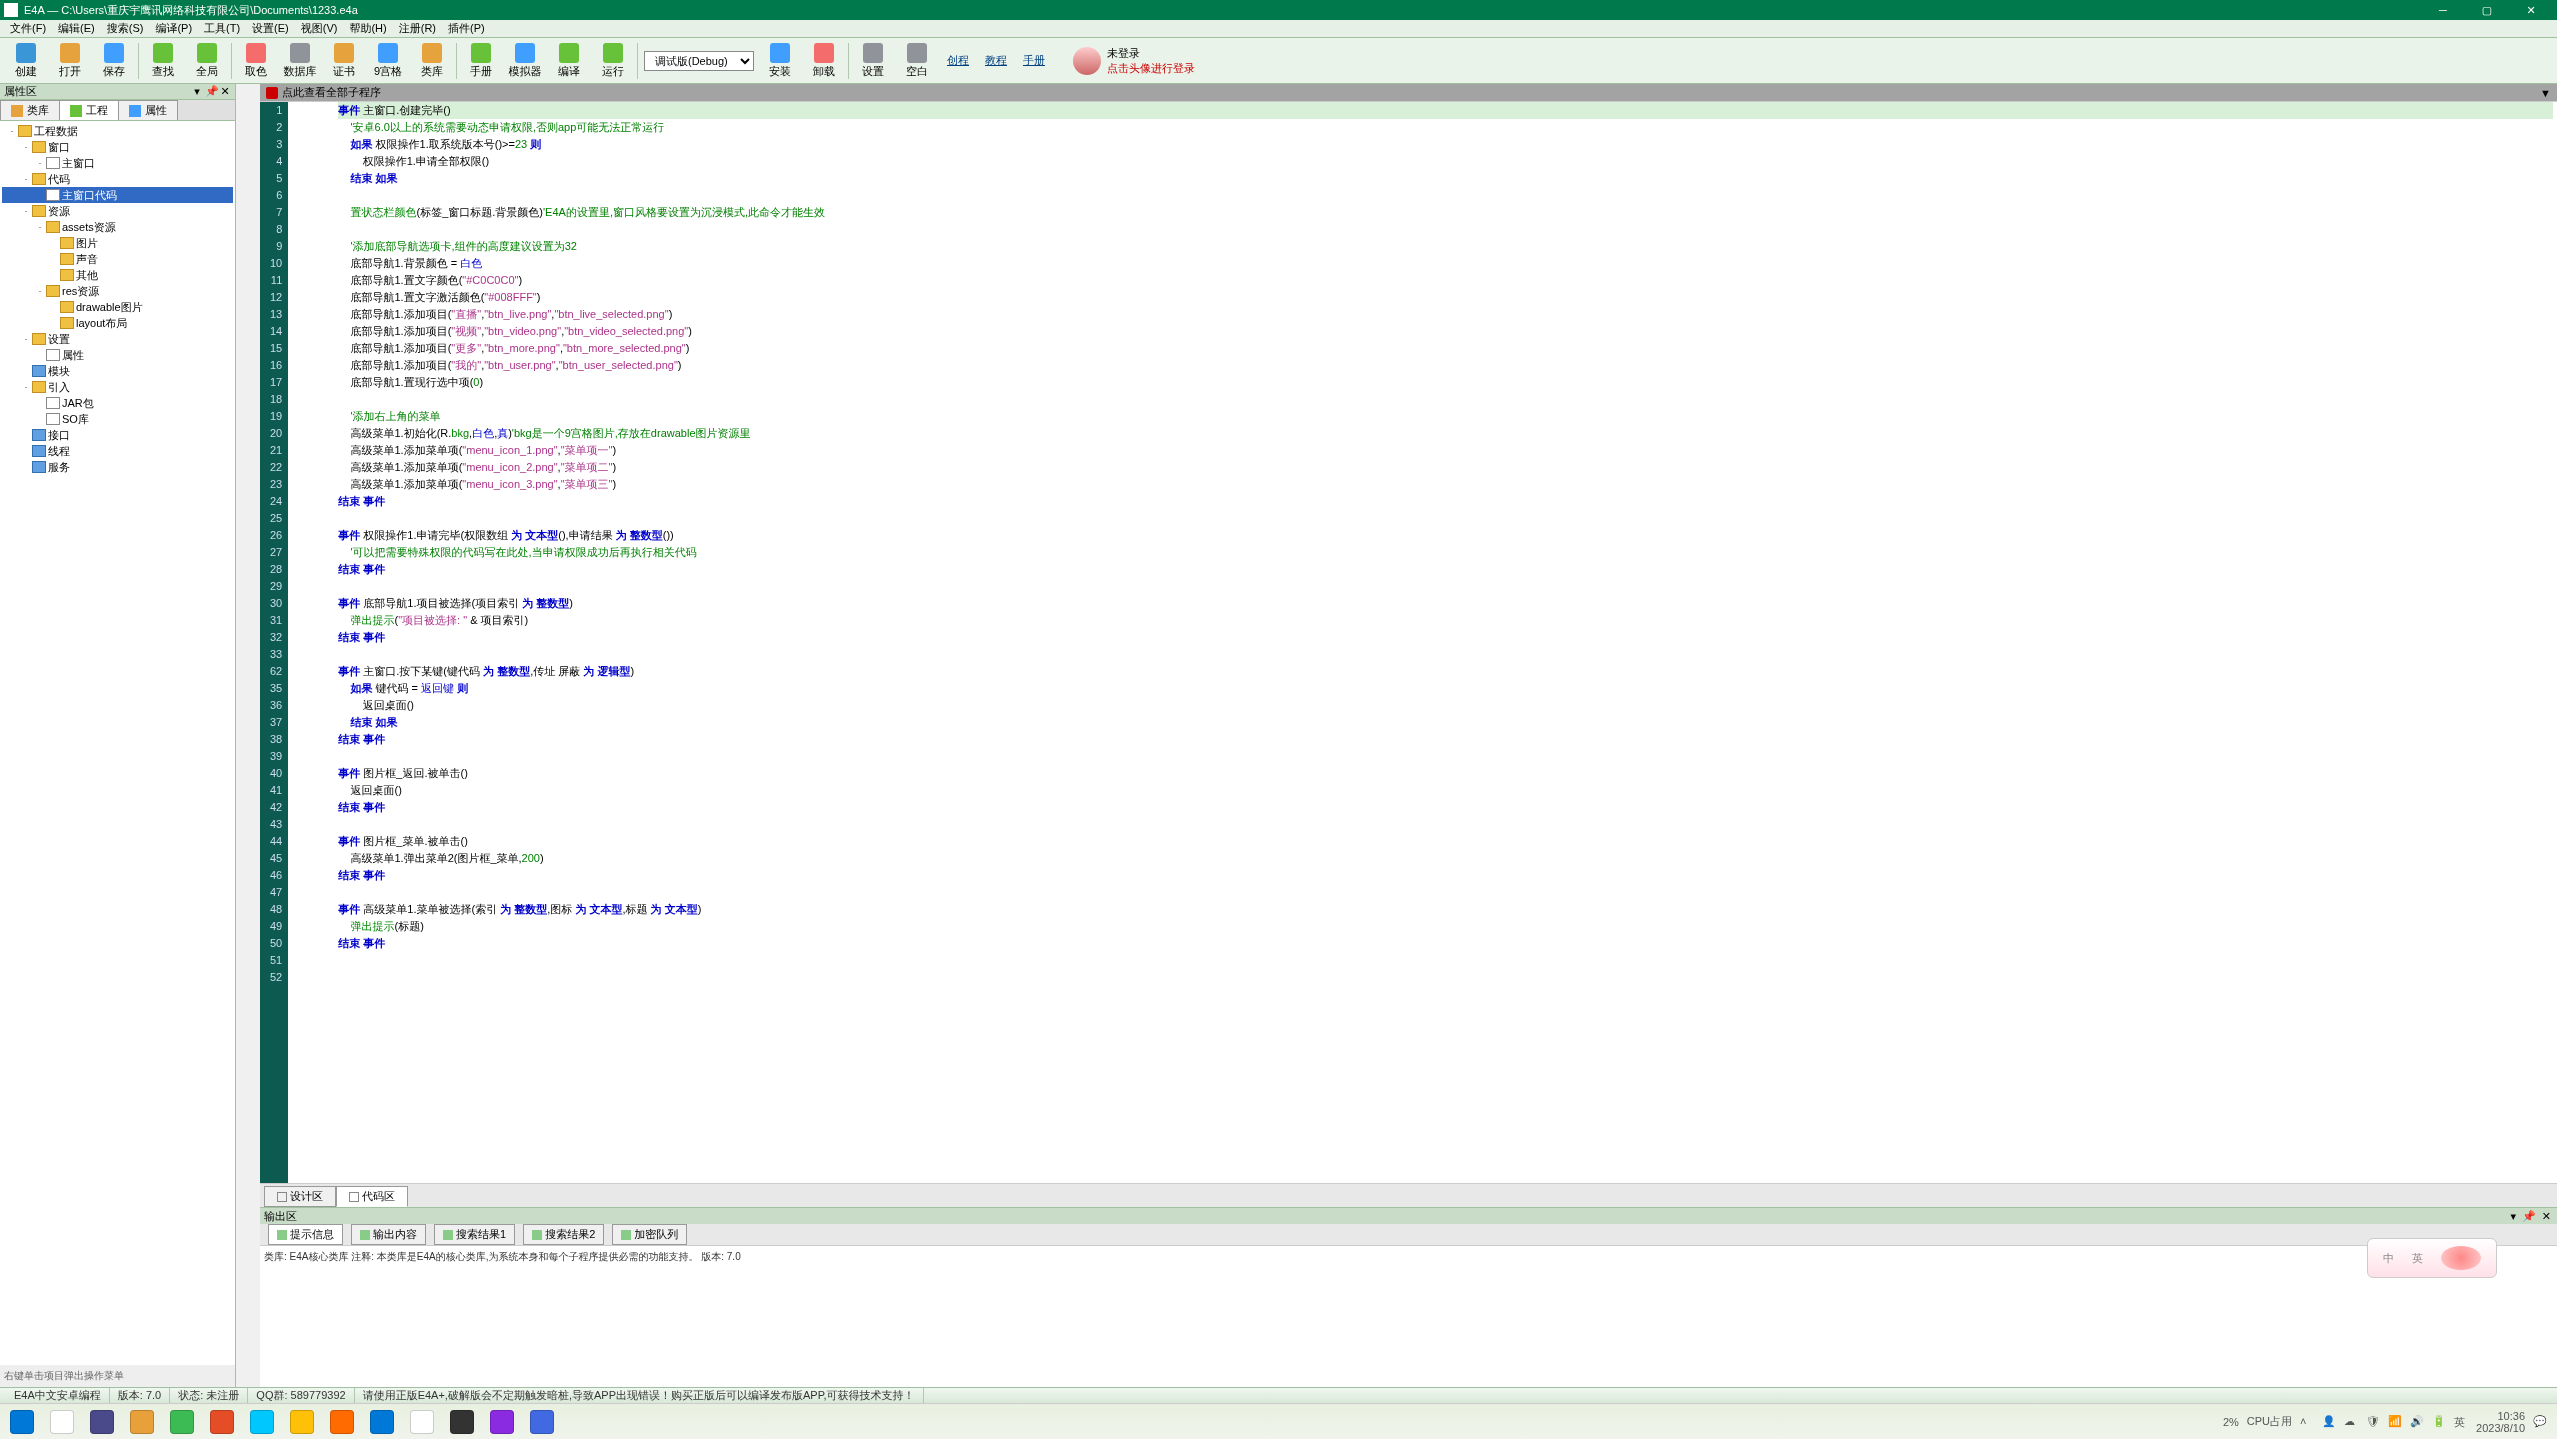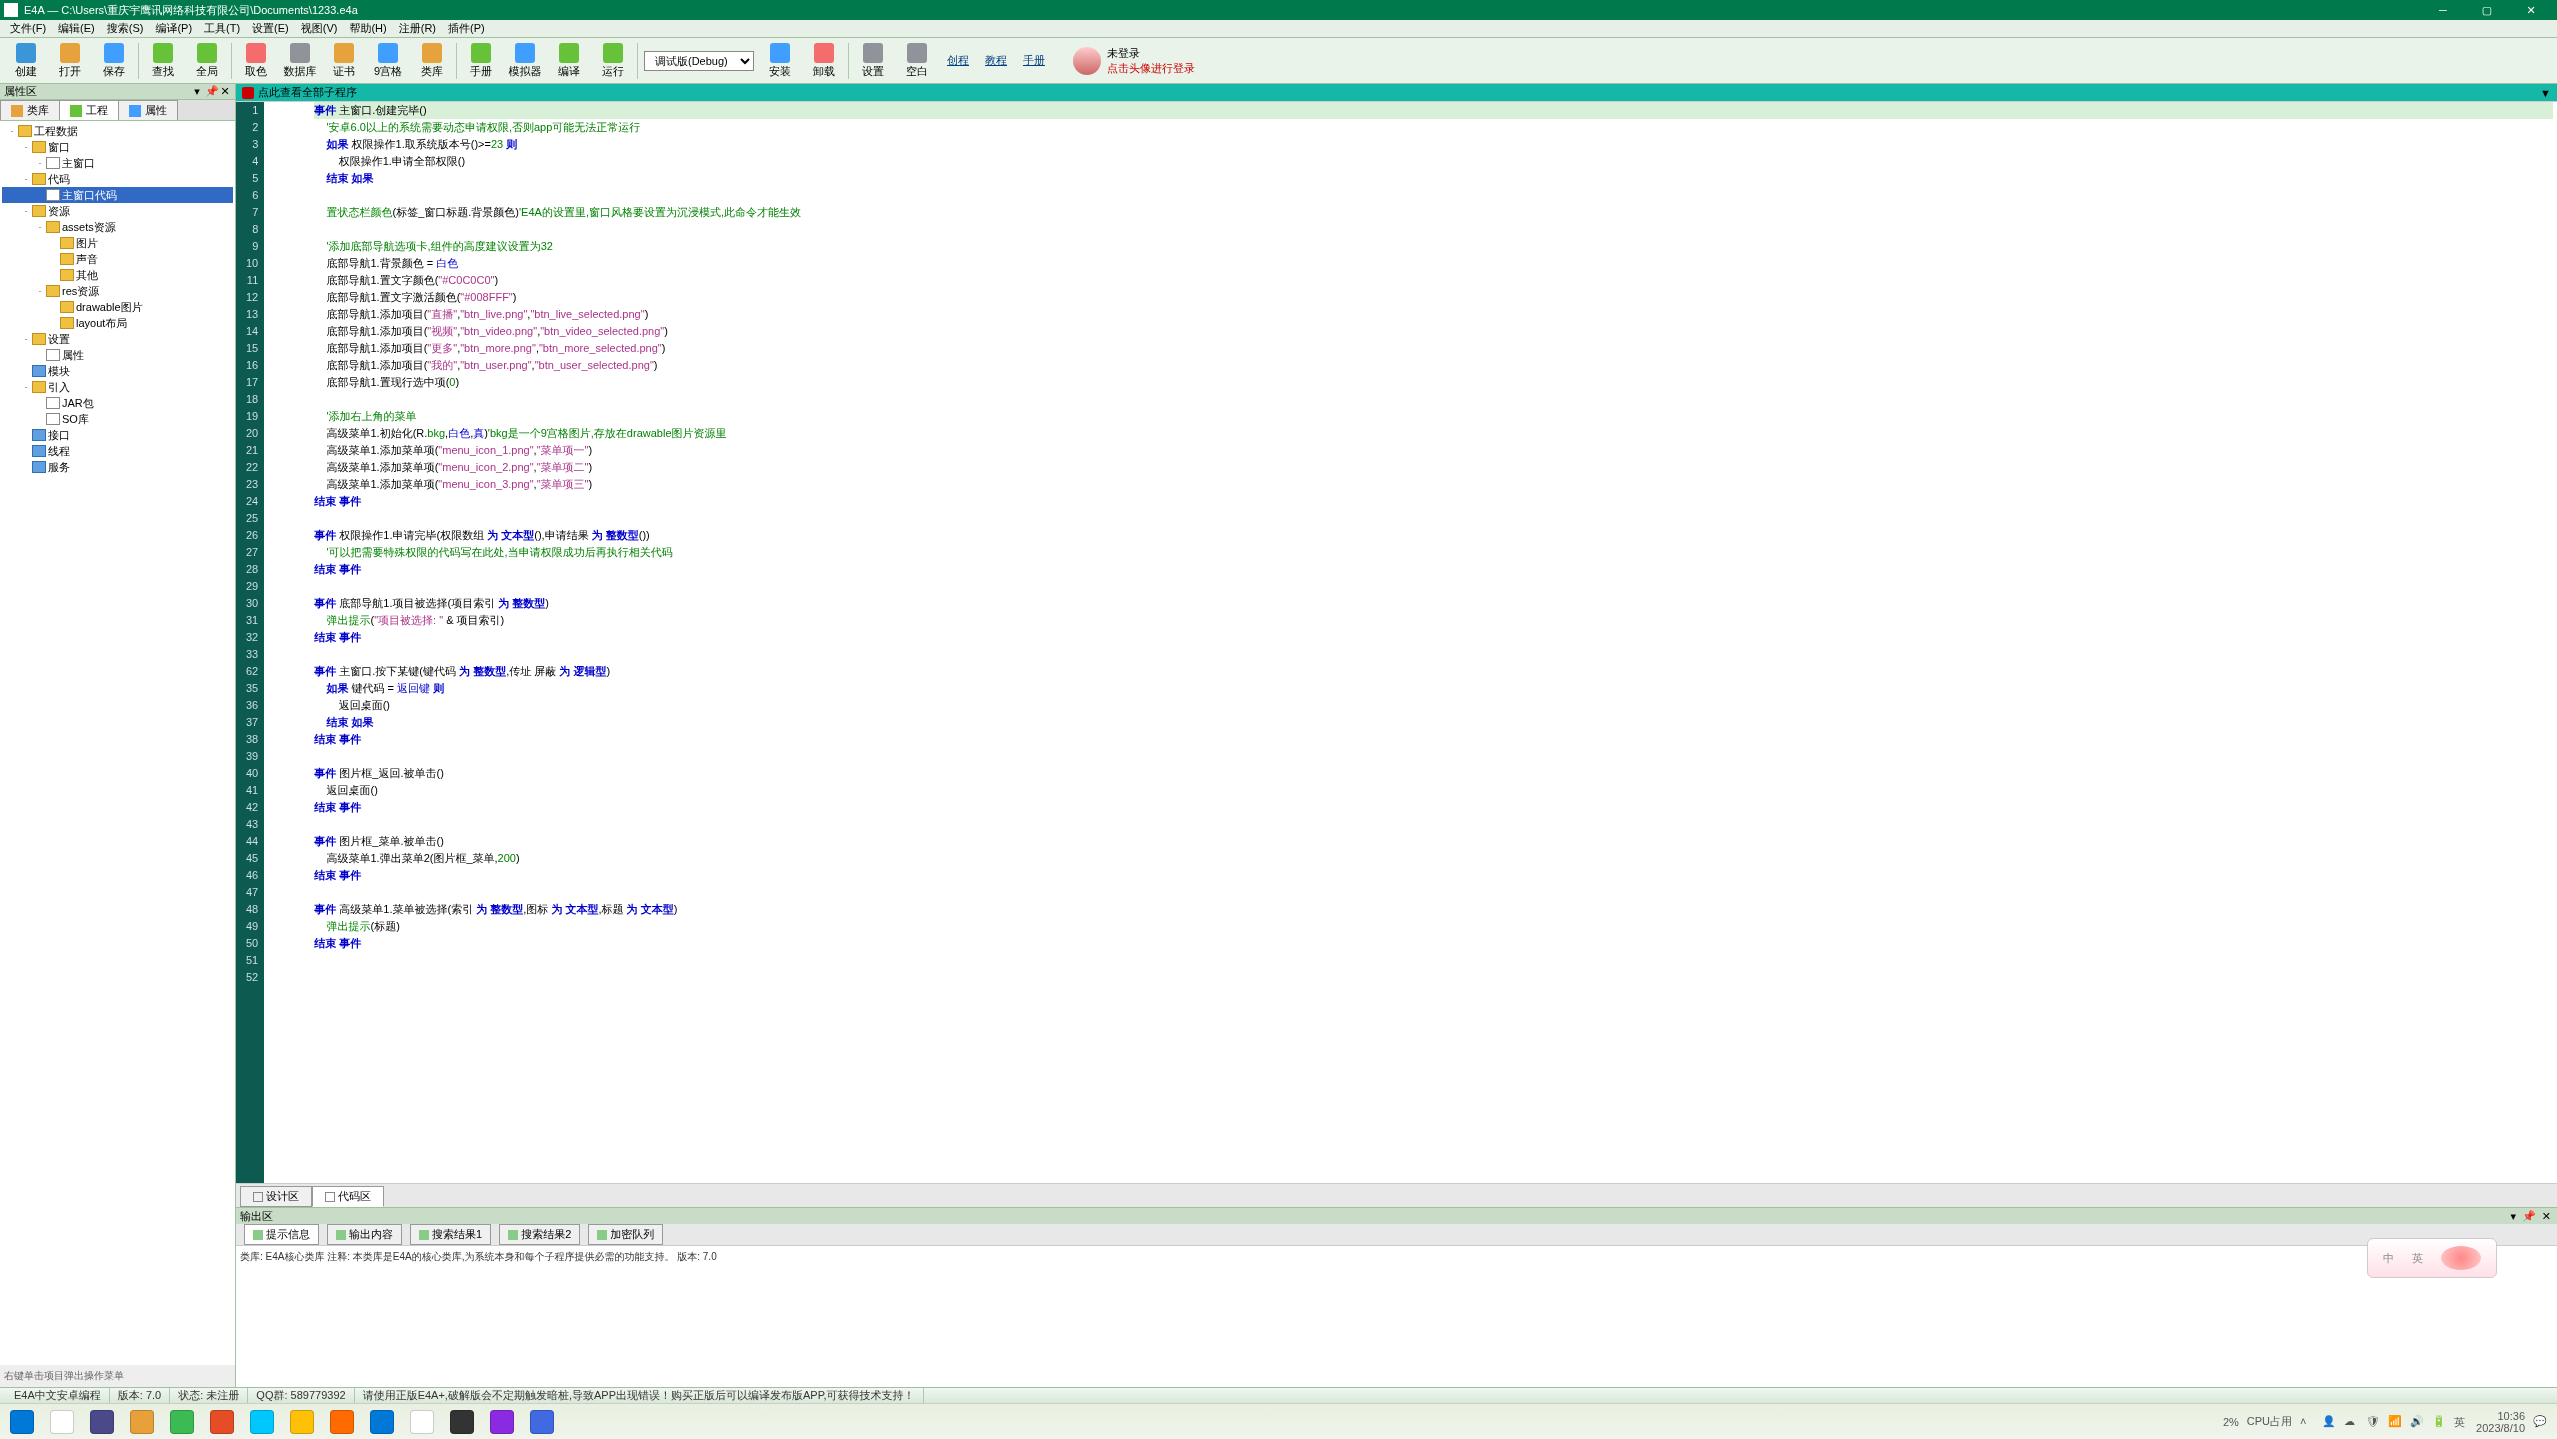--- a/index.html
+++ b/index.html
@@ -13,40 +13,40 @@
 .toolbar { background: #eaf3ea; height: 46px; display: flex; align-items: center; padding: 0 4px; border-bottom: 1px solid #a0c0a0; }
 .tbtn { display: flex; flex-direction: column; align-items: center; justify-content: center; width: 44px; height: 42px; cursor: pointer; font-size: 10px; }
 .tbtn .ico { width: 20px; height: 20px; border-radius: 3px; margin-bottom: 1px; }
 .tsep { width: 1px; height: 36px; background: #b0c8b0; margin: 0 2px; }
 .tcombo { height: 20px; border: 1px solid #888; background: #fff; font-size: 11px; width: 110px; margin: 0 4px; padding-left: 6px; }
 .tlink { color: #004080; text-decoration: underline; cursor: pointer; padding: 0 8px; }
 .tlogin { display: flex; align-items: center; margin-left: 20px; }
 .tlogin .av { width: 28px; height: 28px; border-radius: 50%; background: linear-gradient(#fcc,#c66); margin-right: 6px; }
 .tlogin .txt { display: flex; flex-direction: column; font-size: 10px; }
 .tlogin .txt .b { color: #c00; cursor: pointer; }
-.main { flex: 1; display: flex; min-height: 0; }
+.main { flex: 1; display: flex; min-height: 0; gap: 24px; }
 .leftpanel { width: 236px; background: #eee; border-right: 1px solid #a0c0a0; display: flex; flex-direction: column; }
 .panelhdr { background: #c8dcc8; height: 16px; display: flex; align-items: center; padding: 0 4px; font-size: 10px; border-bottom: 1px solid #a0c0a0; }
 .panelhdr .ctrls { margin-left: auto; display: flex; gap: 2px; }
 .panelhdr .ctrls span { width: 12px; text-align: center; cursor: pointer; }
 .tabs { display: flex; background: #e0e0e0; border-bottom: 1px solid #a0c0a0; }
 .tab { padding: 2px 10px; border: 1px solid #999; border-bottom: none; background: #f0f0f0; margin-right: -1px; cursor: pointer; display: flex; align-items: center; gap: 4px; font-size: 10px; }
 .tab.active { background: #fff; }
 .tab .tico { width: 12px; height: 12px; }
 .tree { flex: 1; background: #fff; overflow: auto; padding: 2px; }
 .tnode { white-space: nowrap; display: flex; align-items: center; height: 16px; cursor: pointer; }
 .tnode .tog { width: 12px; text-align: center; color: #888; font-size: 9px; }
 .tnode .nico { width: 14px; height: 12px; margin-right: 2px; display: inline-block; }
 .ico-folder { background: #f0c040; border: 1px solid #c09020; }
 .ico-file { background: #fff; border: 1px solid #888; }
 .ico-module { background: #60a0e0; border: 1px solid #3070b0; }
 .tnode.sel { background: #316ac5; color: #fff; }
 .treemsg { padding: 4px; color: #666; font-size: 10px; }
 .rightpanel { flex: 1; display: flex; flex-direction: column; min-width: 0; }
-.crumb { background: #14b8a6; border-bottom: 1px solid #ccc; height: 18px; display: flex; align-items: center; padding: 0 6px; font-size: 10px; }
+.crumb { background: #a3a3a3; border-bottom: 1px solid #ccc; height: 18px; display: flex; align-items: center; padding: 0 6px; font-size: 10px; }
 .crumb .flag { width: 12px; height: 12px; background: #c00; border-radius: 2px; margin-right: 4px; }
 .crumb .exp { margin-left: auto; cursor: pointer; }
 .editor { flex: 1; display: flex; background: #fff; overflow: auto; font-family: SimSun, monospace; font-size: 13px; }
 .gutter { background: #0d5a50; color: #cde; text-align: right; padding: 0 6px 0 10px; user-select: none; }
 .gutter div { height: 17px; line-height: 17px; }
 .code { flex: 1; padding: 0 4px; margin-left: 46px; }
 .code .ln { height: 17px; line-height: 17px; white-space: pre; }
 .code .ln.hl { background: #d8f0d8; }
 .kw { color: #0000cc; font-weight: bold; }
 .str { color: #aa3388; }

